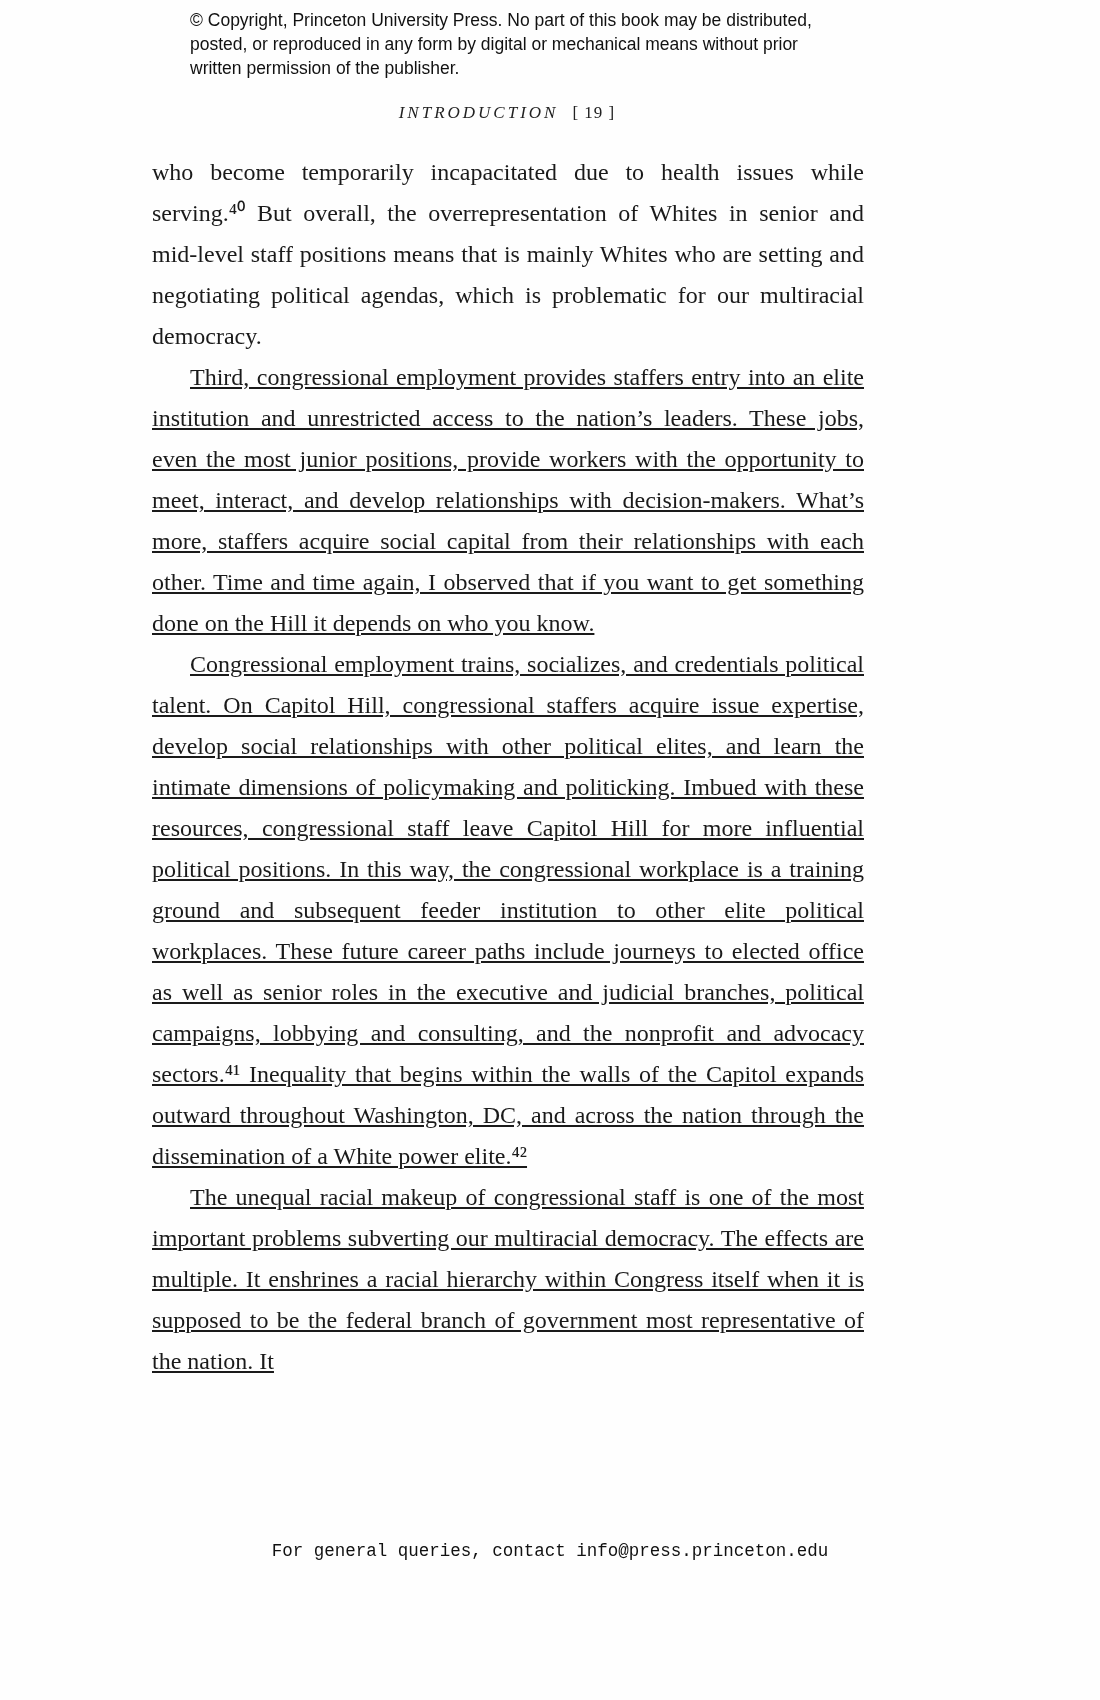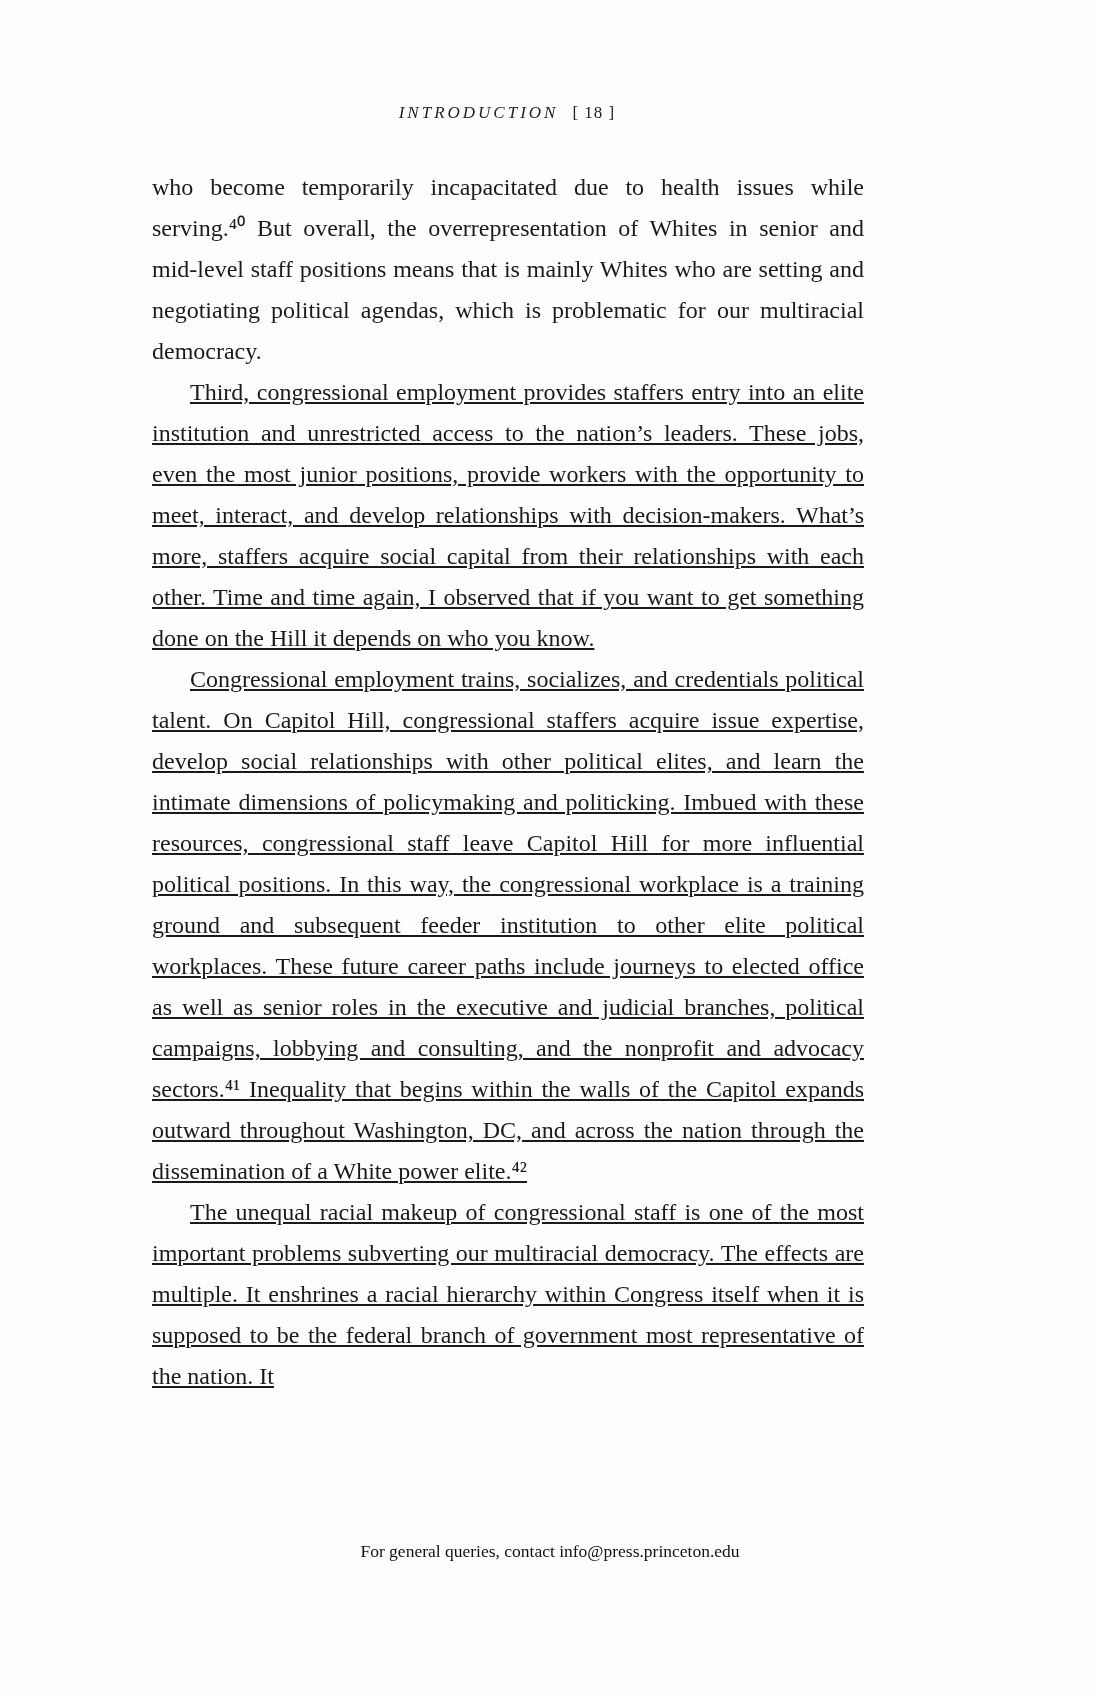--- a/index.html
+++ b/index.html
@@ -47,49 +47,49 @@
   }
   .body-text {
     position: absolute;
     left: 152px;
     top: 152px;
     width: 712px;
     font-family: "Liberation Serif", serif;
     font-size: 24px;
     line-height: 41px;
     color: #1a1a1a;
-    margin-top: 15px;
   }
   .body-text p {
     margin: 0;
     text-align: justify;
   }
   .body-text p.indent {
     text-indent: 38px;
     text-decoration: underline;
   }
   .footer {
     position: absolute;
     left: 0;
     top: 1541px;
     width: 1100px;
     text-align: center;
-    font-family: Liberation Serif, serif;
+    font-family: Liberation Mono, monospace;
     font-size: 17.5px;
     color: #111111;
   }
 </style>
 </head>
 <body>
 
 <div class="page">
 
+  <div class="copyright">© Copyright, Princeton University Press. No part of this book may be distributed, posted, or reproduced in any form by digital or mechanical means without prior written permission of the publisher.</div>
 
   <div class="running-header">
-    <span class="head">INTRODUCTION</span><span class="folio">[ 18 ]</span>
+    <span class="head">INTRODUCTION</span><span class="folio">[ 19 ]</span>
   </div>
 
   <div class="body-text">
       <p class="">who become temporarily incapacitated due to health issues while serving.⁴⁰ But overall, the overrepresentation of Whites in senior and mid-level staff positions means that is mainly Whites who are setting and negotiating political agendas, which is problematic for our multiracial democracy.</p>
       <p class="indent">Third, congressional employment provides staffers entry into an elite institution and unrestricted access to the nation’s leaders. These jobs, even the most junior positions, provide workers with the opportunity to meet, interact, and develop relationships with decision-makers. What’s more, staffers acquire social capital from their relationships with each other. Time and time again, I observed that if you want to get something done on the Hill it depends on who you know.</p>
       <p class="indent">Congressional employment trains, socializes, and credentials political talent. On Capitol Hill, congressional staffers acquire issue expertise, develop social relationships with other political elites, and learn the intimate dimensions of policymaking and politicking. Imbued with these resources, congressional staff leave Capitol Hill for more influential political positions. In this way, the congressional workplace is a training ground and subsequent feeder institution to other elite political workplaces. These future career paths include journeys to elected office as well as senior roles in the executive and judicial branches, political campaigns, lobbying and consulting, and the nonprofit and advocacy sectors.⁴¹ Inequality that begins within the walls of the Capitol expands outward throughout Washington, DC, and across the nation through the dissemination of a White power elite.⁴²</p>
       <p class="indent">The unequal racial makeup of congressional staff is one of the most important problems subverting our multiracial democracy. The effects are multiple. It enshrines a racial hierarchy within Congress itself when it is supposed to be the federal branch of government most representative of the nation. It</p>
     </div>
 
   <div class="footer">For general queries, contact info@press.princeton.edu</div>

